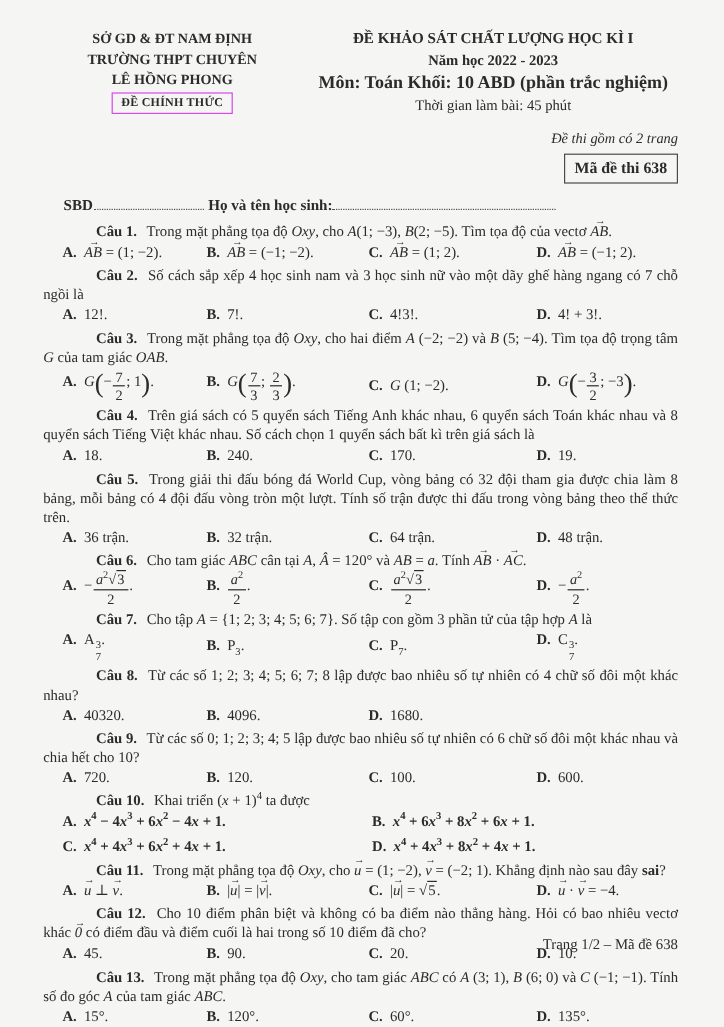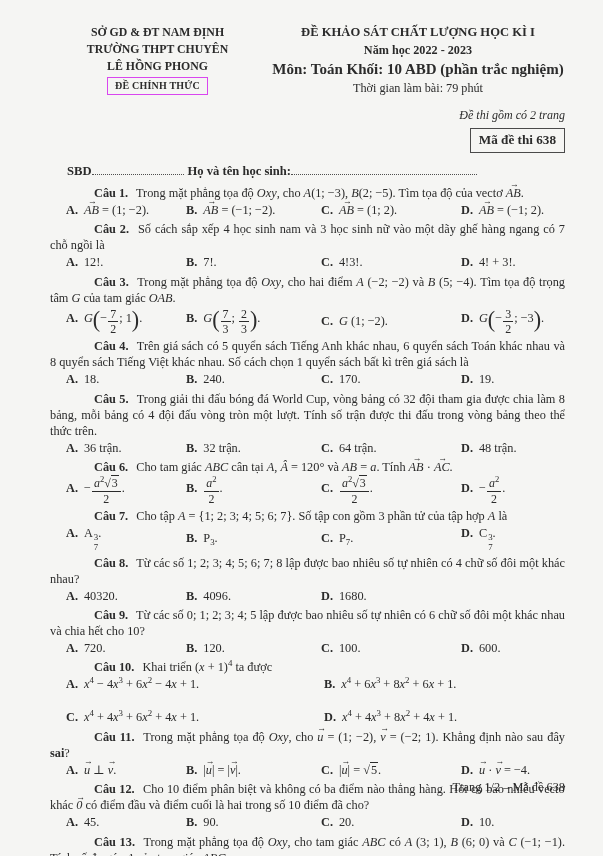--- a/index.html
+++ b/index.html
@@ -4,21 +4,21 @@
 <style>
   * { margin:0; padding:0; box-sizing:border-box; }
   html,body { width:603px; height:856px; overflow:hidden; }
   body {
     background:#f5f5f3;
     color:#2b2b2b;
     font-family:"Liberation Serif","DejaVu Serif",serif;
     font-size:12.3px;
     line-height:1.3;
   }
-  .page { padding:24px 38px 0 50px; position:relative; height:814px; }
+  .page { padding:24px 38px 0 36px; position:relative; height:814px; }
 
   
   .hdr { display:flex; align-items:flex-start; }
   .hdr-left { width:215px; text-align:center; flex-shrink:0; }
   .hdr-left .ln { font-weight:bold; font-size:11.8px; line-height:1.42; }
   .stamp-box {
     display:inline-block; border:1px solid #d946ef; padding:1px 7px 2px 7px;
     font-weight:bold; font-size:10px; margin-top:3px; letter-spacing:.2px;
   }
   .hdr-right { flex:1; text-align:center; padding-left:6px; }
@@ -43,21 +43,21 @@
 
   
   .questions { margin-top:7px; }
   .question { margin-top:3.5px; }
   .qtext { text-align:justify; }
   .qlabel { margin-right:5px;margin-left:44px; }
   .opts {
     display:grid; grid-template-columns:120px 135px 140px auto;
     padding-left:16px; margin-top:1px; align-items:center;
   }
-  .opts.two { grid-template-columns:258px auto; row-gap:17px; }
+  .opts.two { grid-template-columns:258px auto; row-gap:5px;font-weight:bold; }
   .opt { white-space:nowrap; }
   .okey { margin-right:6px; }
 
   
   i { font-style:italic; }
   sup,sub { font-size:.72em; line-height:0; }
   .vec { position:relative; display:inline-block; }
   .vec i { font-style:italic; }
   .vec .arr {
     position:absolute; left:0; right:-2px; top:-0.66em; text-align:center;
@@ -88,21 +88,21 @@
     <div class="hdr-left">
       <div class="ln">SỞ GD &amp; ĐT NAM ĐỊNH</div>
       <div class="ln">TRƯỜNG THPT CHUYÊN</div>
       <div class="ln">LÊ HỒNG PHONG</div>
       <div class="stamp-box">ĐỀ CHÍNH THỨC</div>
     </div>
     <div class="hdr-right">
       <div class="t1">ĐỀ KHẢO SÁT CHẤT LƯỢNG HỌC KÌ I</div>
       <div class="t2">Năm học 2022 - 2023</div>
       <div class="t3">Môn: Toán Khối: 10 ABD (phần trắc nghiệm)</div>
-      <div class="t4">Thời gian làm bài: 79 phút</div>
+      <div class="t4">Thời gian làm bài: 45 phút</div>
     </div>
   </div>
 
   <div class="pages-note">Đề thi gồm có 2 trang</div>
 
   <div class="code-row">
     <span class="code-box">Mã đề thi 638</span>
   </div>
 
   <div class="sbd-row">

